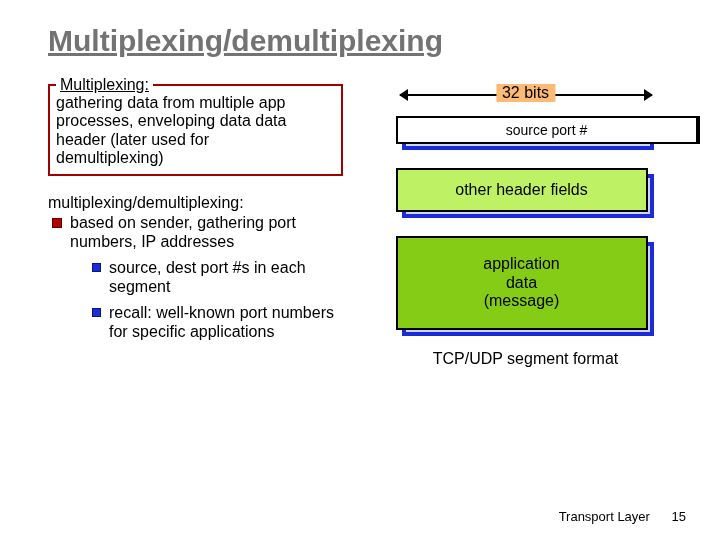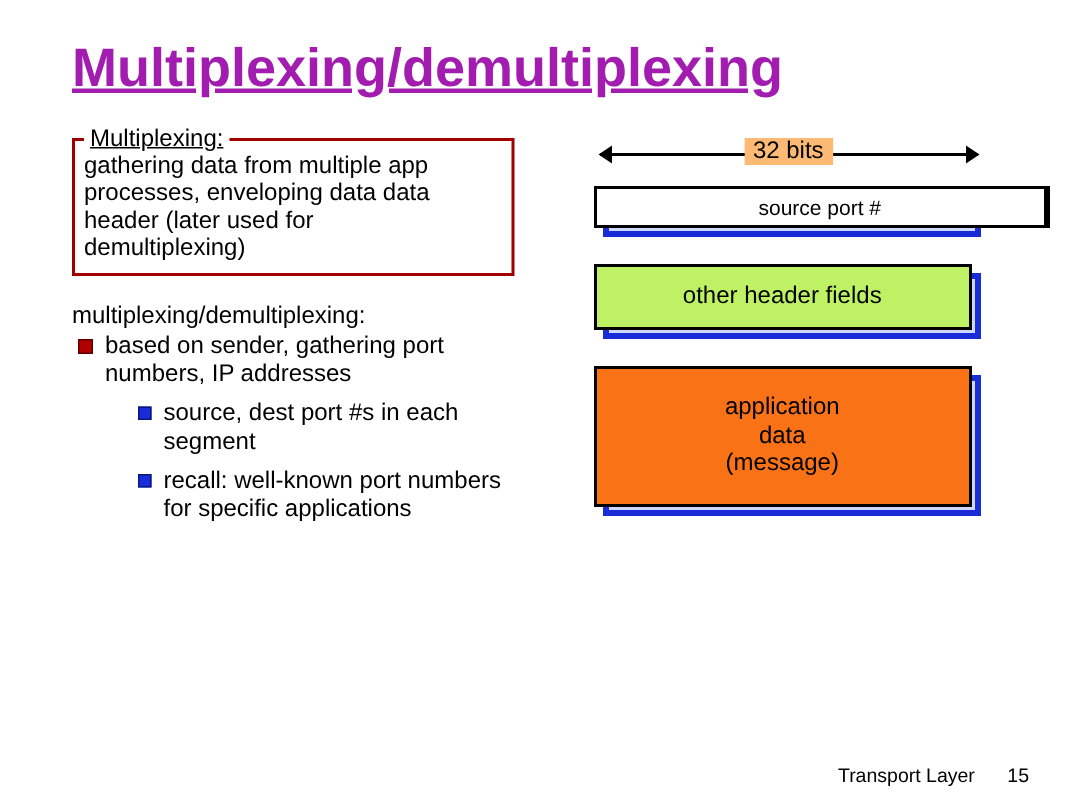--- a/index.html
+++ b/index.html
@@ -8,25 +8,25 @@
     height: 540px;
     background: #fff;
     font-family: "Trebuchet MS", "Comic Sans MS", Verdana, sans-serif;
     position: relative;
     overflow: hidden;
   }
   .slide {
     padding: 24px 36px 0 48px;
   }
   .title {
-    font-size: 36px;
+    font-size: 30px;
     font-weight: bold;
     text-decoration: underline;
     margin-bottom: 18px;
-    color: #a21caf;
+    color: #737373;
   }
   .cols {
     display: flex;
     gap: 24px;
   }
   .left {
     flex: 0 0 295px;
   }
   .right {
     flex: 1;
@@ -155,21 +155,21 @@
   }
 
   .gap2 { height: 24px; }
 
   .row3-shadow { top: 6px; left: 6px; width: 252px; height: 94px; }
   .row3-wrap { position: relative; width: 252px; }
   .row3 {
     position: relative;
     border: 2px solid #000;
     width: 252px; height: 94px;
-    background: #f97316;
+    background: #84cc16;
     display: flex; align-items: center; justify-content: center;
     font-size: 16px; text-align: center;
     line-height: 1.15;
   }
 
   .caption {
     text-align: center;
     font-size: 16px;
     margin-top: 20px;
   }
@@ -246,20 +246,21 @@
 
         <div class="row3-wrap">
           <div class="shadow row3-shadow"></div>
           <div class="row3">
             <span style="white-space:pre-line;">application
 data
 (message)</span>
           </div>
         </div>
 
+        <div class="caption">TCP/UDP segment format</div>
       </div>
     </div>
   </div>
 </div>
 
 <div class="footer">
   <span>Transport Layer</span>
   <span class="num">15</span>
 </div>
 

